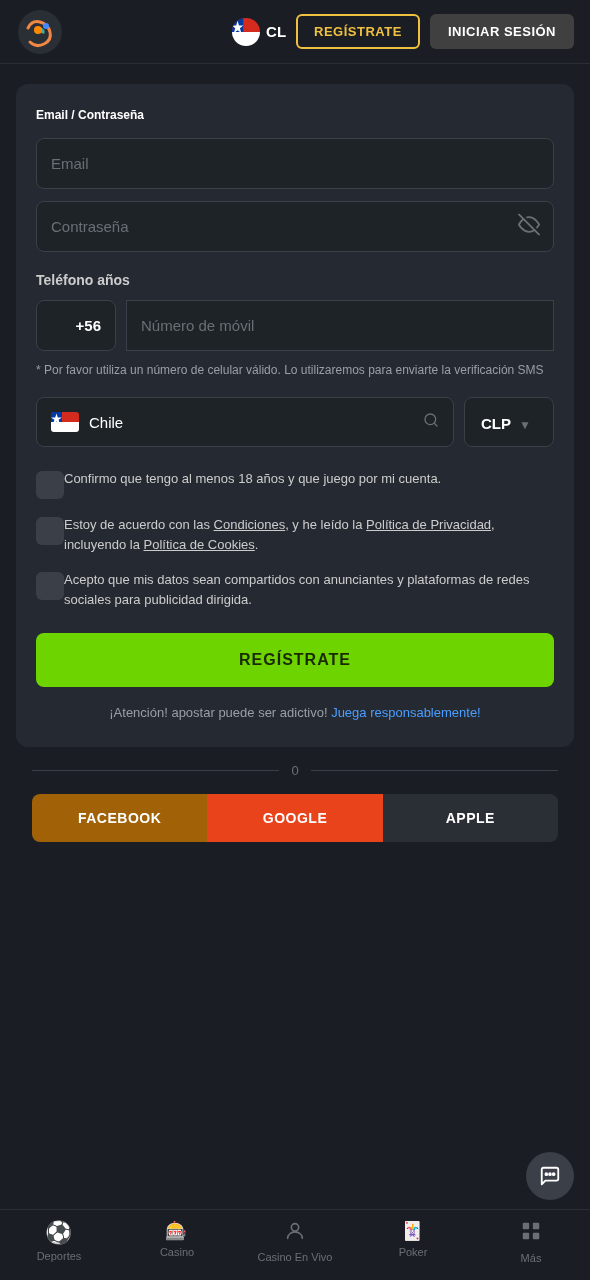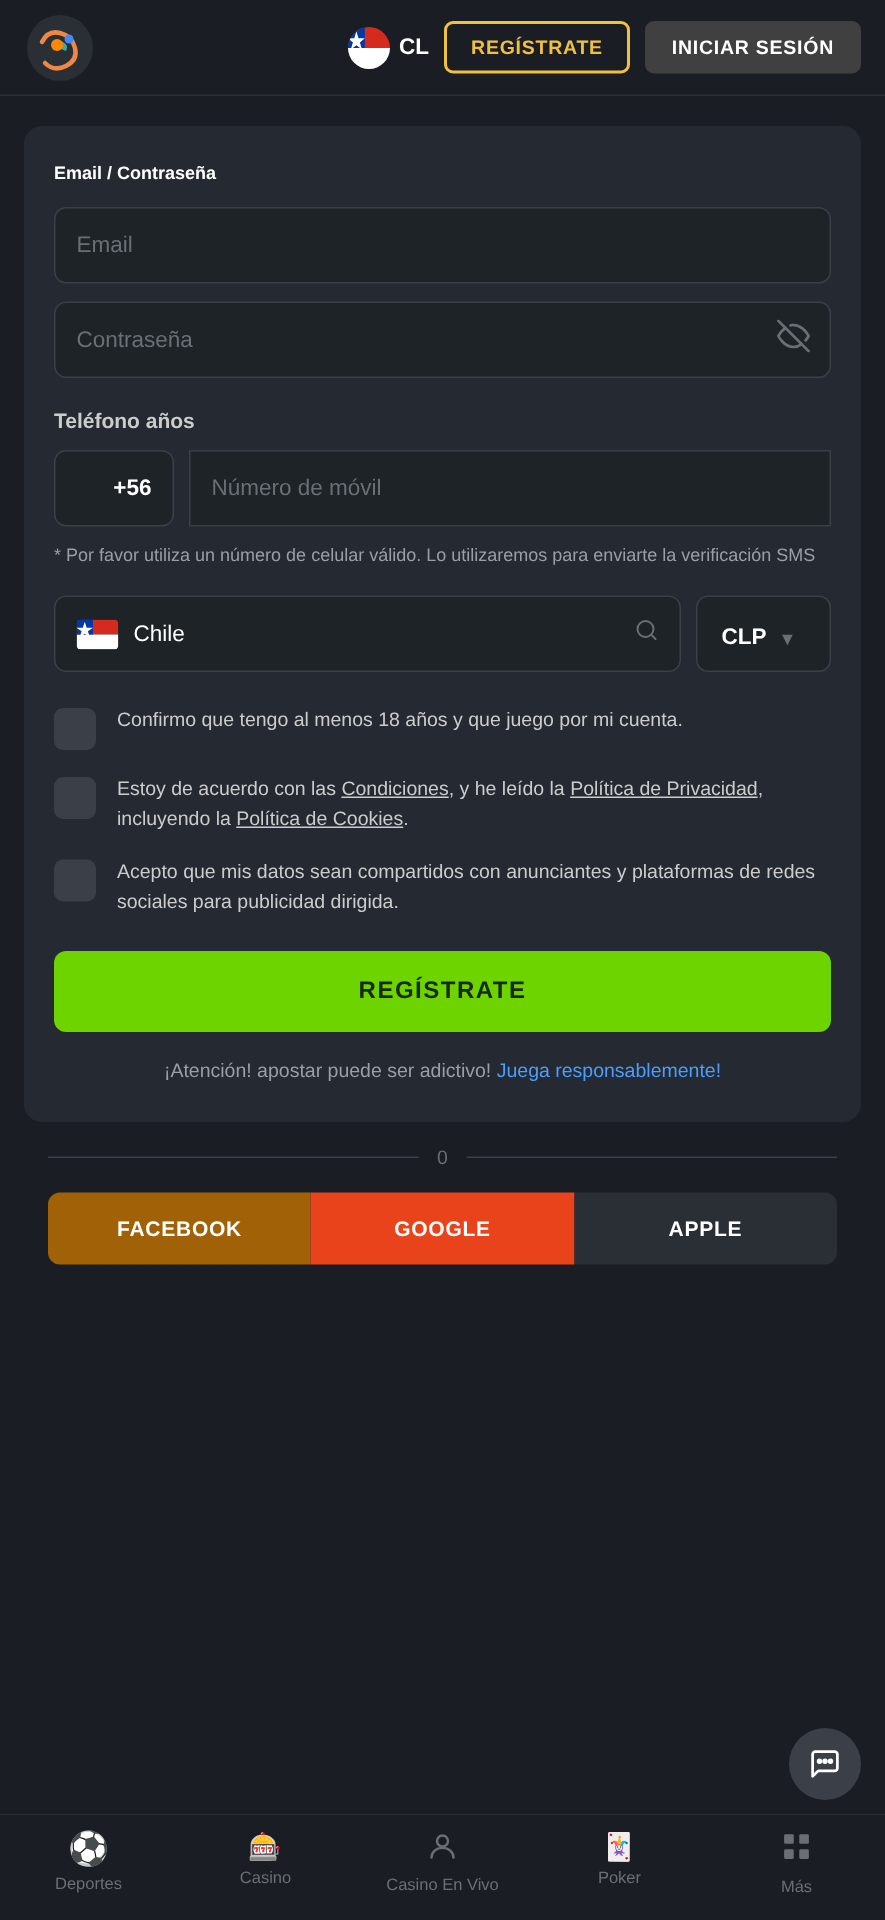--- a/index.html
+++ b/index.html
@@ -228,21 +228,20 @@
     
     .checkbox-group {
       display: flex;
       flex-direction: column;
       gap: 16px;
       margin-bottom: 24px;
     }
     .checkbox-row {
       display: flex;
       align-items: flex-start;
-      gap: 14px;
     }
     .checkbox-box {
       width: 28px;
       height: 28px;
       background: #3a3f48;
       border-radius: 6px;
       flex-shrink: 0;
       cursor: pointer;
       margin-top: 2px;
     }

